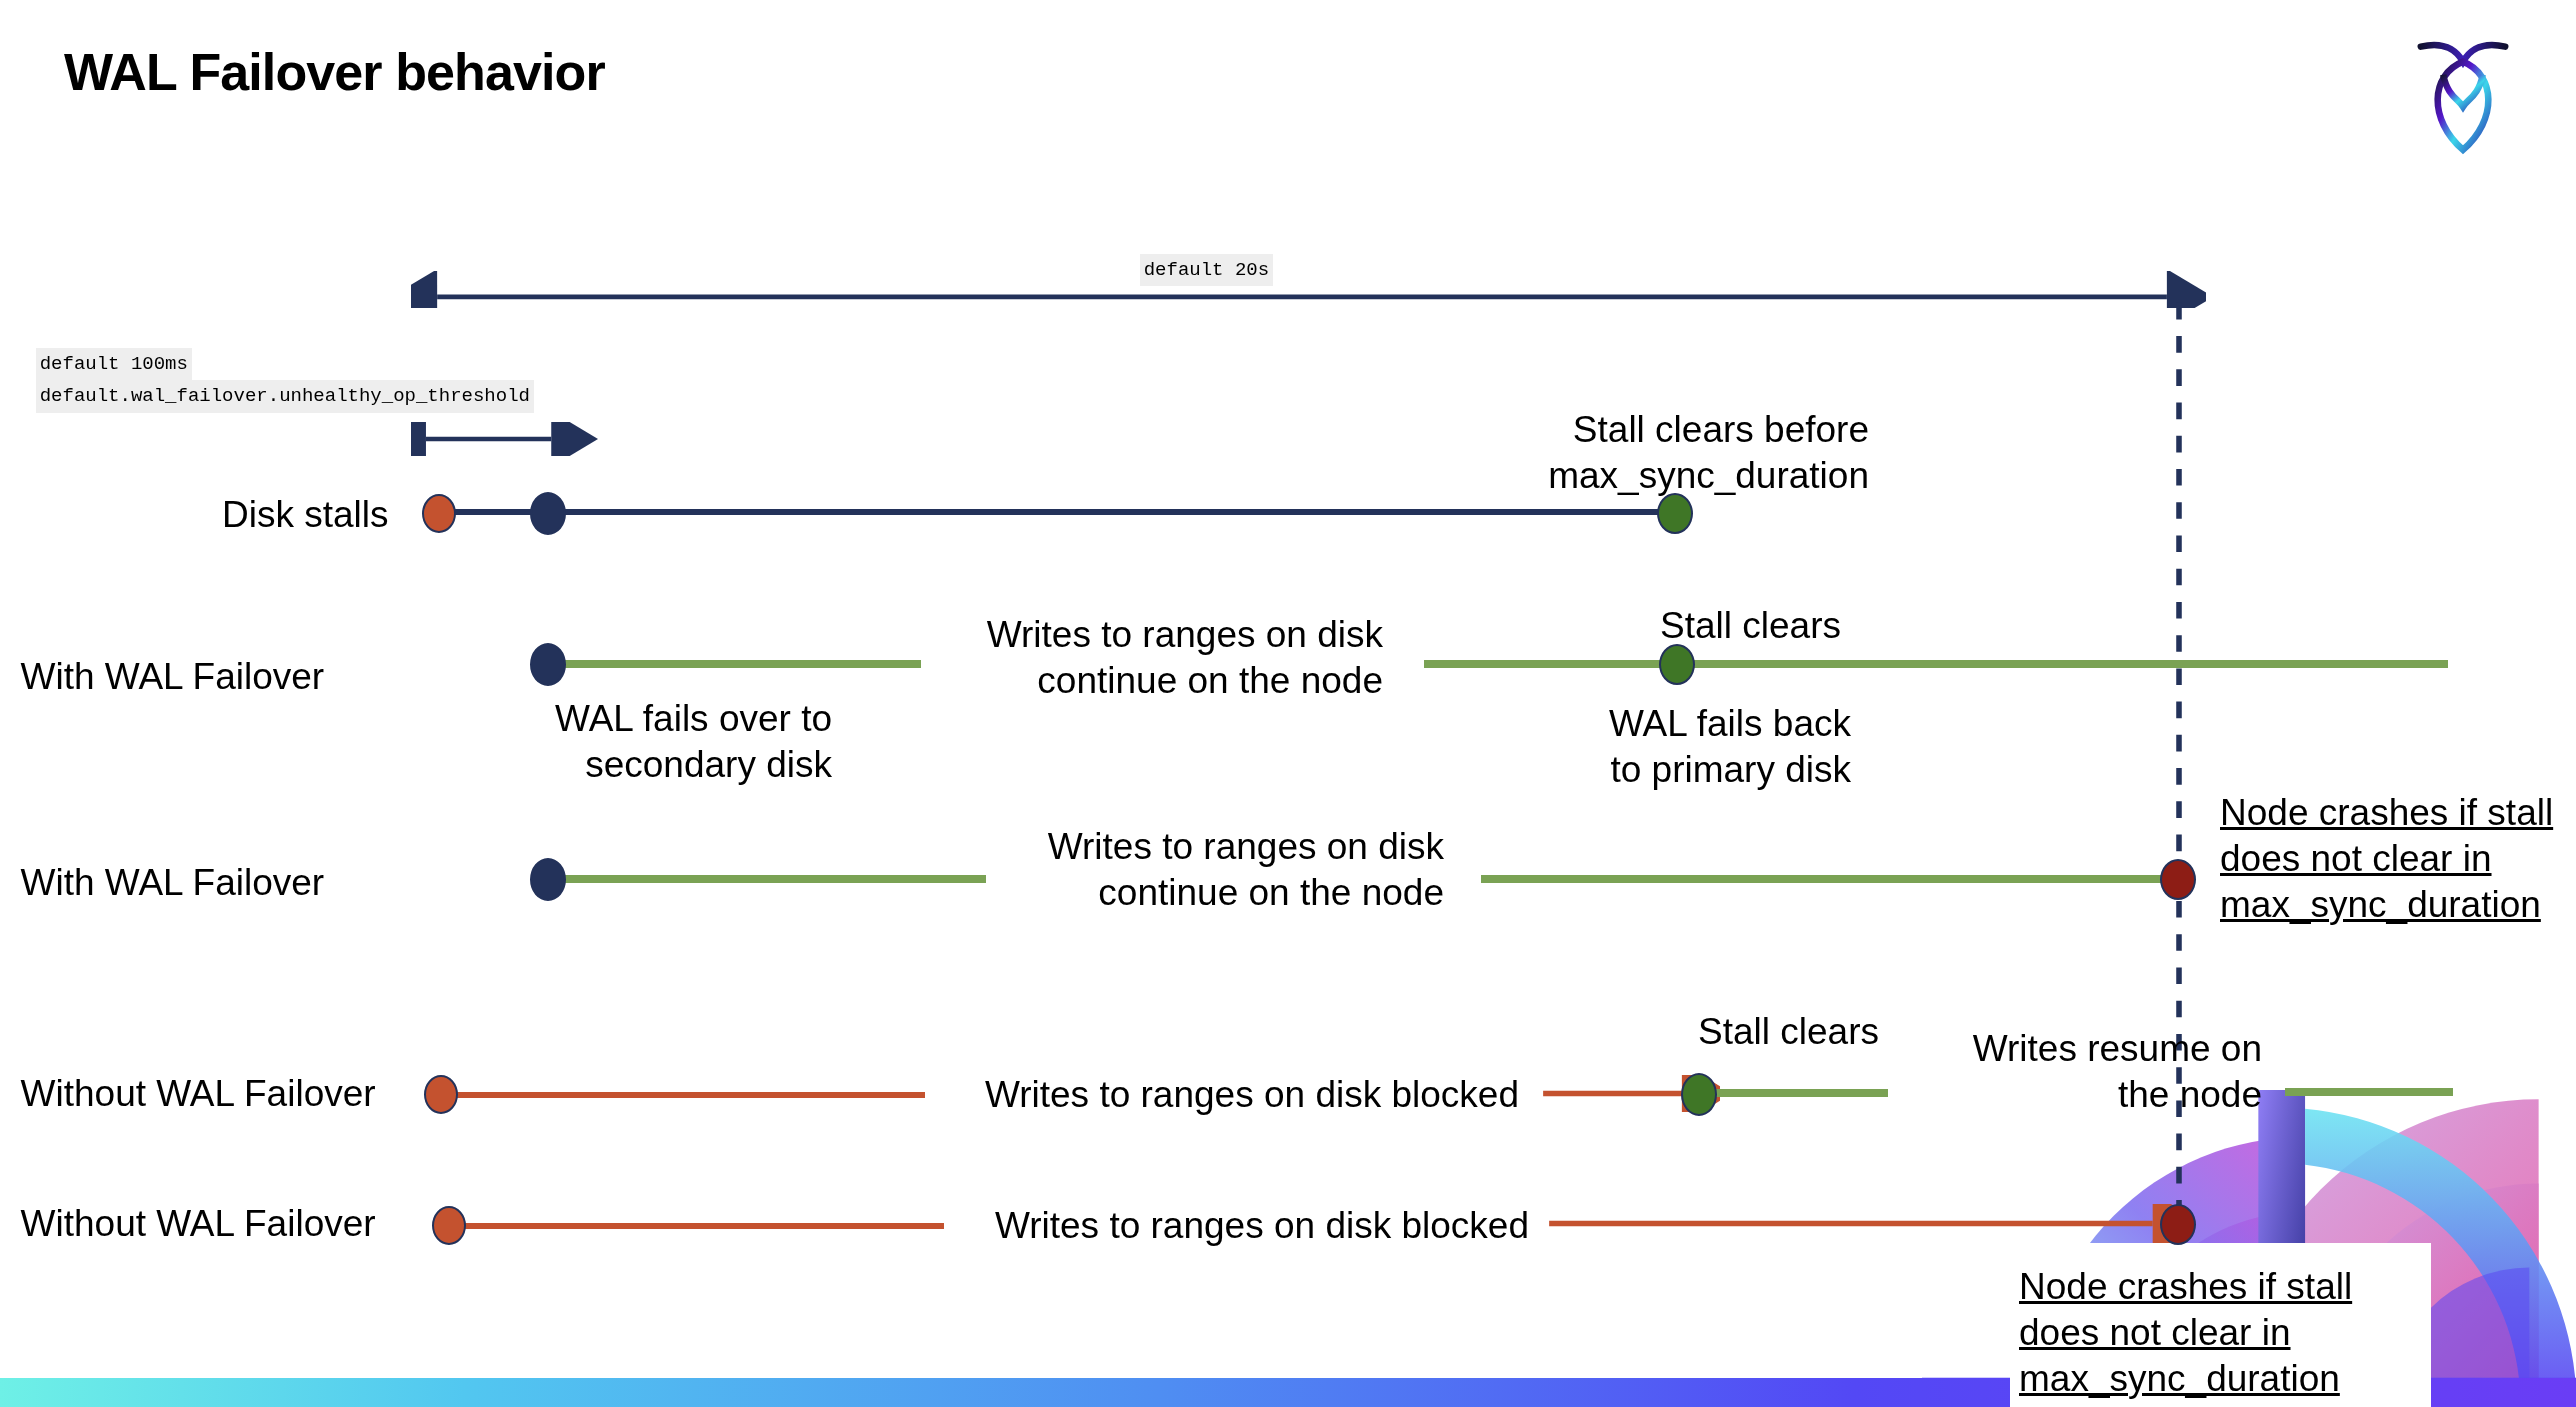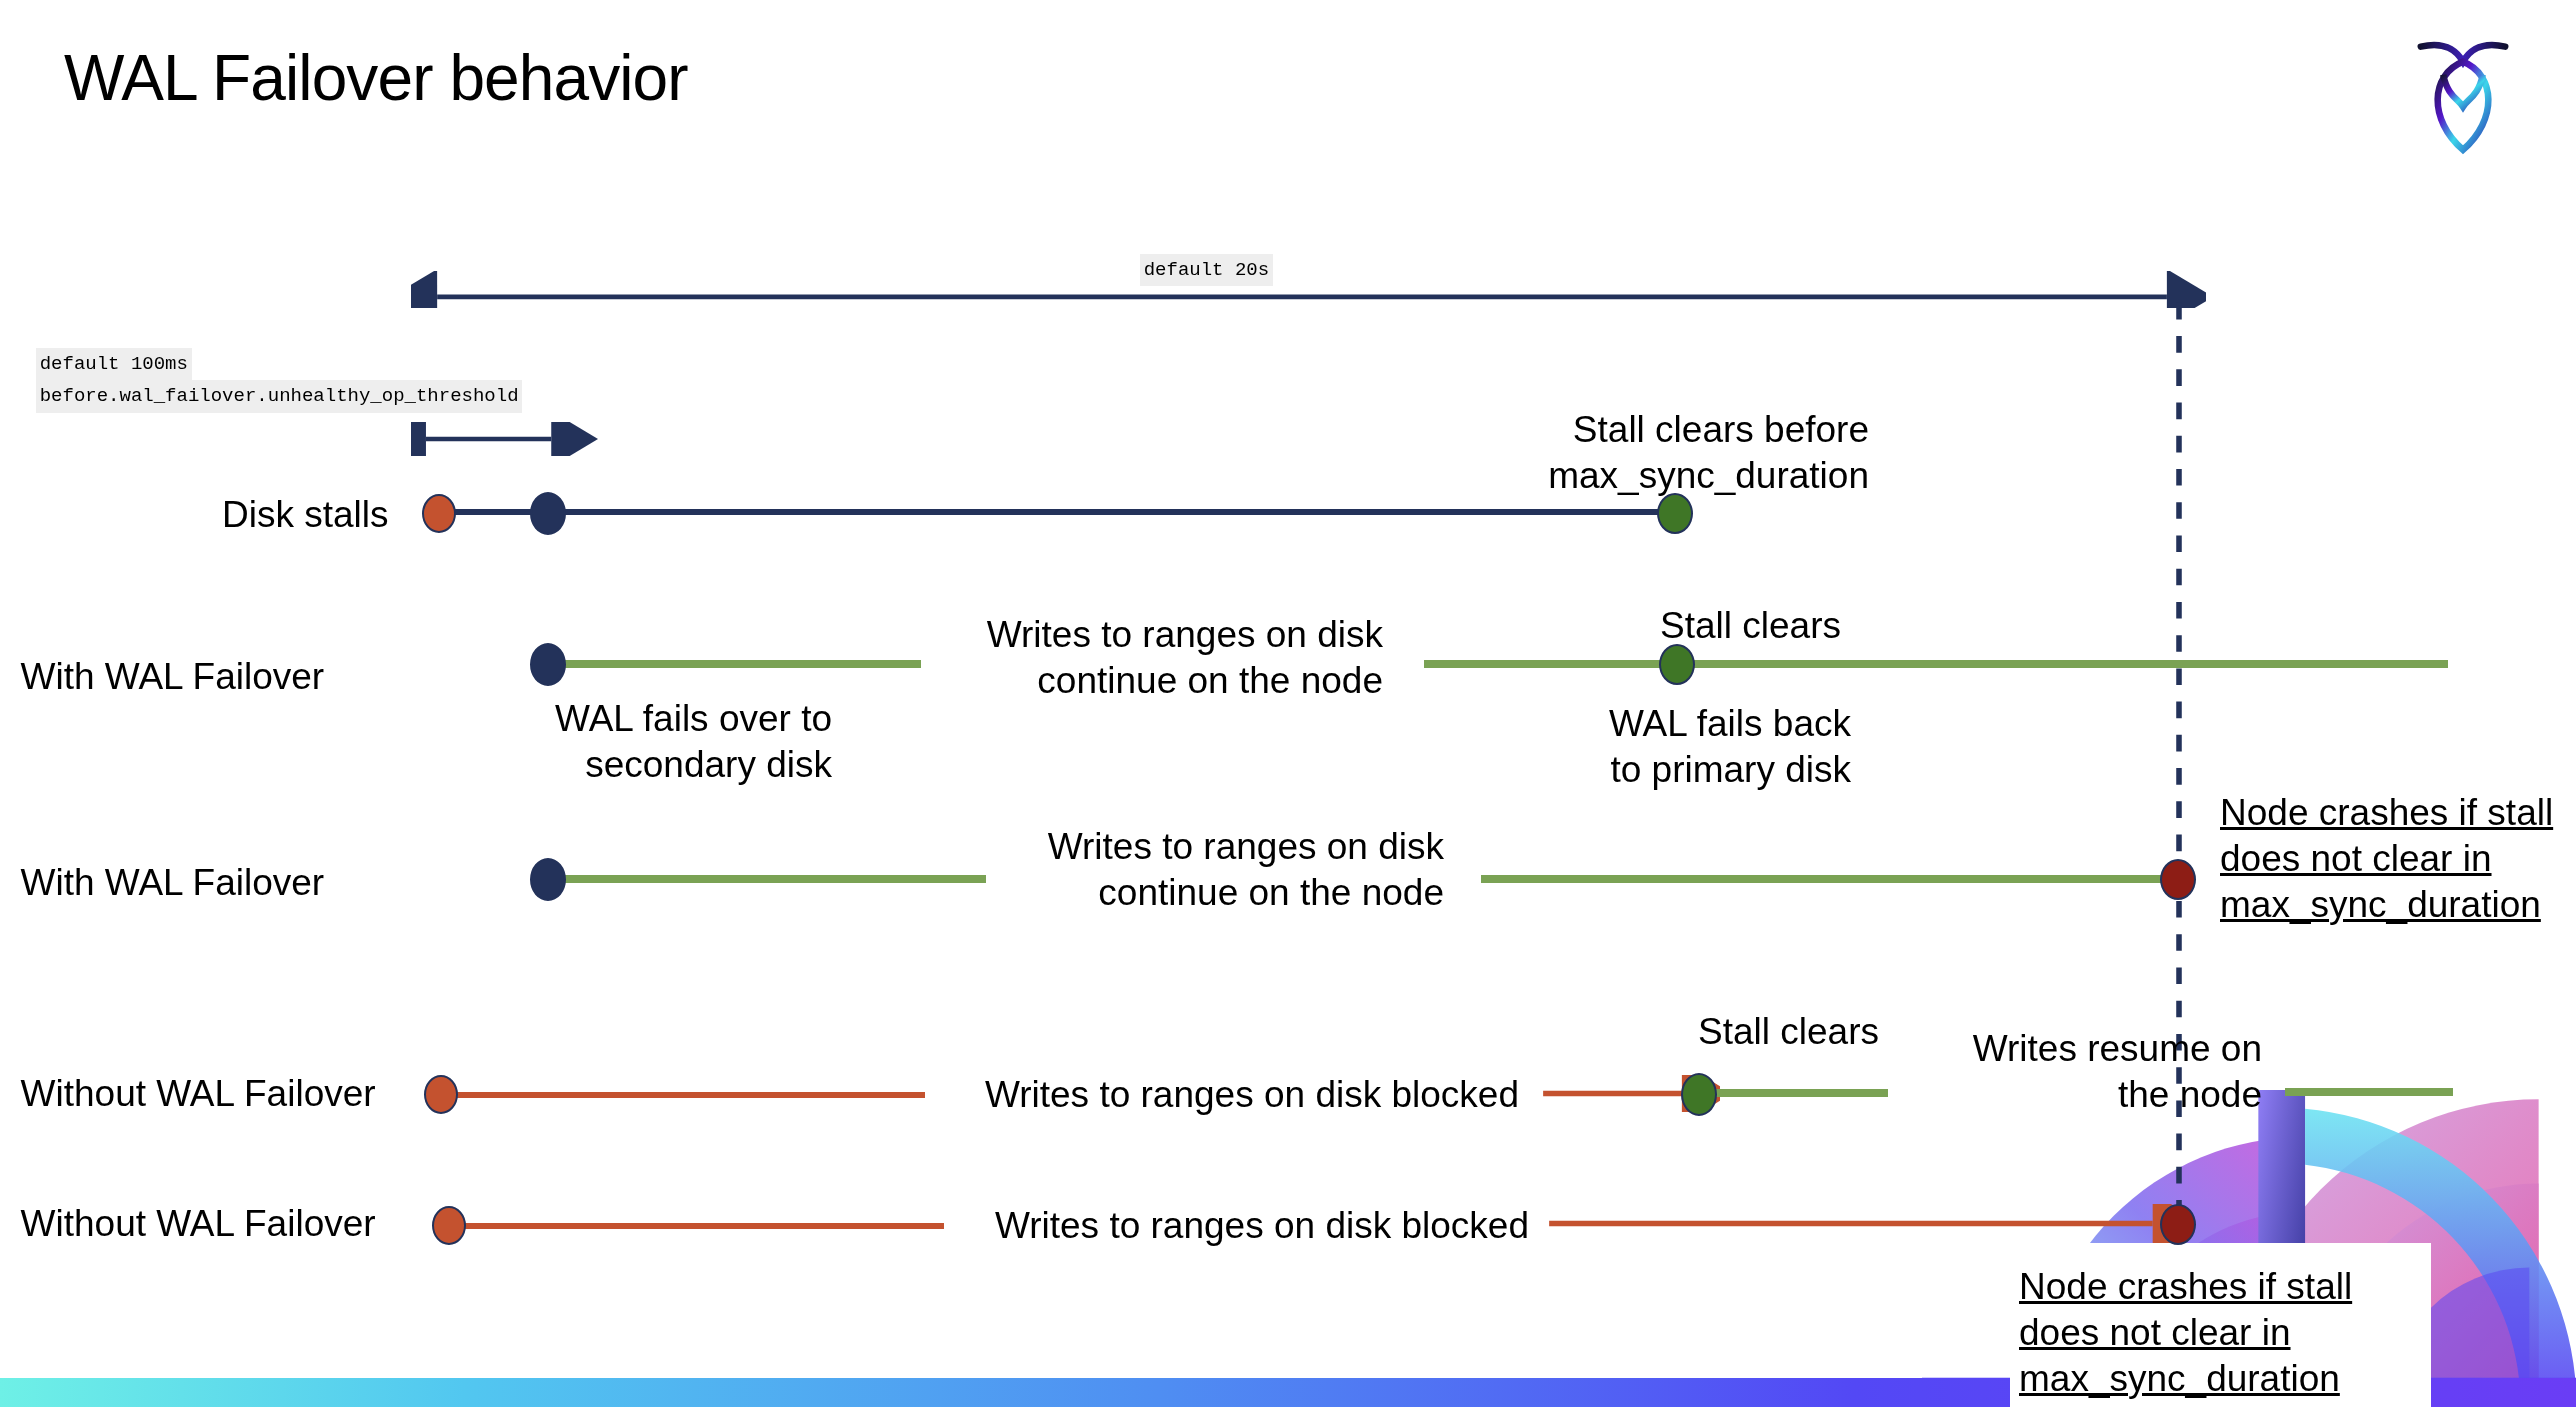--- a/index.html
+++ b/index.html
@@ -1,21 +1,21 @@
 <!DOCTYPE html>
 <html style="font-size:15px"><head>
 <meta charset="utf-8">
 <style>
   html,body{margin:0;padding:0;background:#fff;}
   body{width:2576px;height:1408px;position:relative;overflow:hidden;
        font-family:"Liberation Sans",sans-serif;color:#000;}
   .abs{position:absolute;}
 
   
-  #page-title{left:64px;top:45px;font-size:64px;font-weight:normal;letter-spacing:-0.9px;
+  #page-title{left:64px;top:45px;font-size:52px;font-weight:bold;letter-spacing:-0.9px;
               line-height:1.05;white-space:nowrap;}
 
   
   #brand-logo{right:52px;top:26px;width:122px;height:136px;}
 
   
   .code-block{font-family:"Liberation Mono",monospace;font-size:19px;line-height:1.5;
               white-space:nowrap;}
   .code-block span{background:#eeeeee;padding:1.9px 3.7px;display:inline-block;}
 
@@ -121,21 +121,21 @@
   </defs>
   <line x1="18" y1="28" x2="1888" y2="28" stroke="#23325a" stroke-width="5" marker-start="url(#arrL)" marker-end="url(#arrR)"></line>
 </svg>
 
 <div class="abs code-block" id="code-max-sync">
   <div><span>default 20s</span></div>
 </div>
 
 <div class="abs code-block" id="code-unhealthy">
   <div><span>default 100ms</span></div>
-  <div><span>before.wal_failover.unhealthy_op_threshold</span></div>
+  <div><span>default.wal_failover.unhealthy_op_threshold</span></div>
 </div>
 
 <svg class="abs" style="left:411px;top:422px;" width="187" height="34" viewBox="0 0 200 36">
   <line x1="16" y1="18" x2="150" y2="18" stroke="#23325a" stroke-width="5" marker-start="url(#arrL)" marker-end="url(#arrR)"></line>
 </svg>
 
 <svg class="abs" style="left:2167px;top:297px;" width="24" height="944" viewBox="0 0 26 1010">
   <line x1="13" y1="0" x2="13" y2="1010" stroke="#23325a" stroke-width="6" stroke-dasharray="18 18"></line>
 </svg>
 

